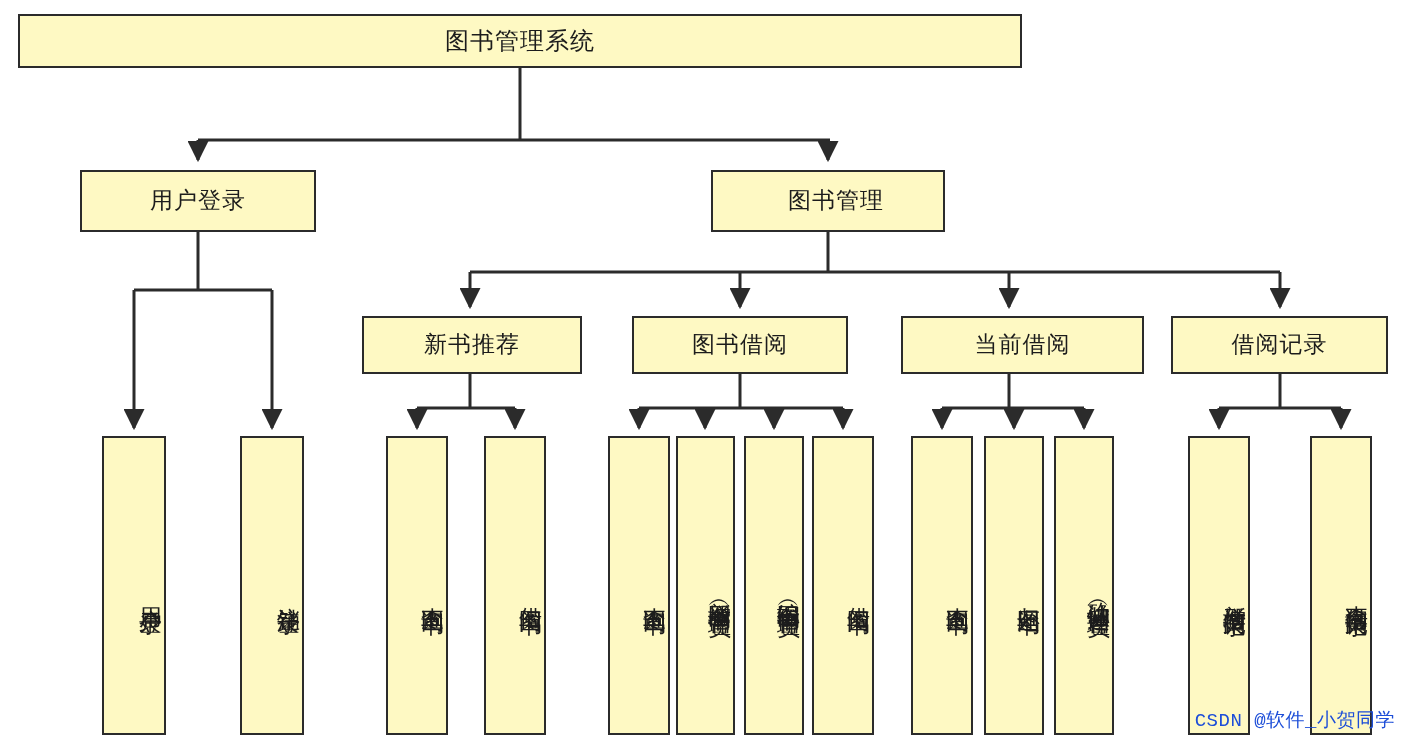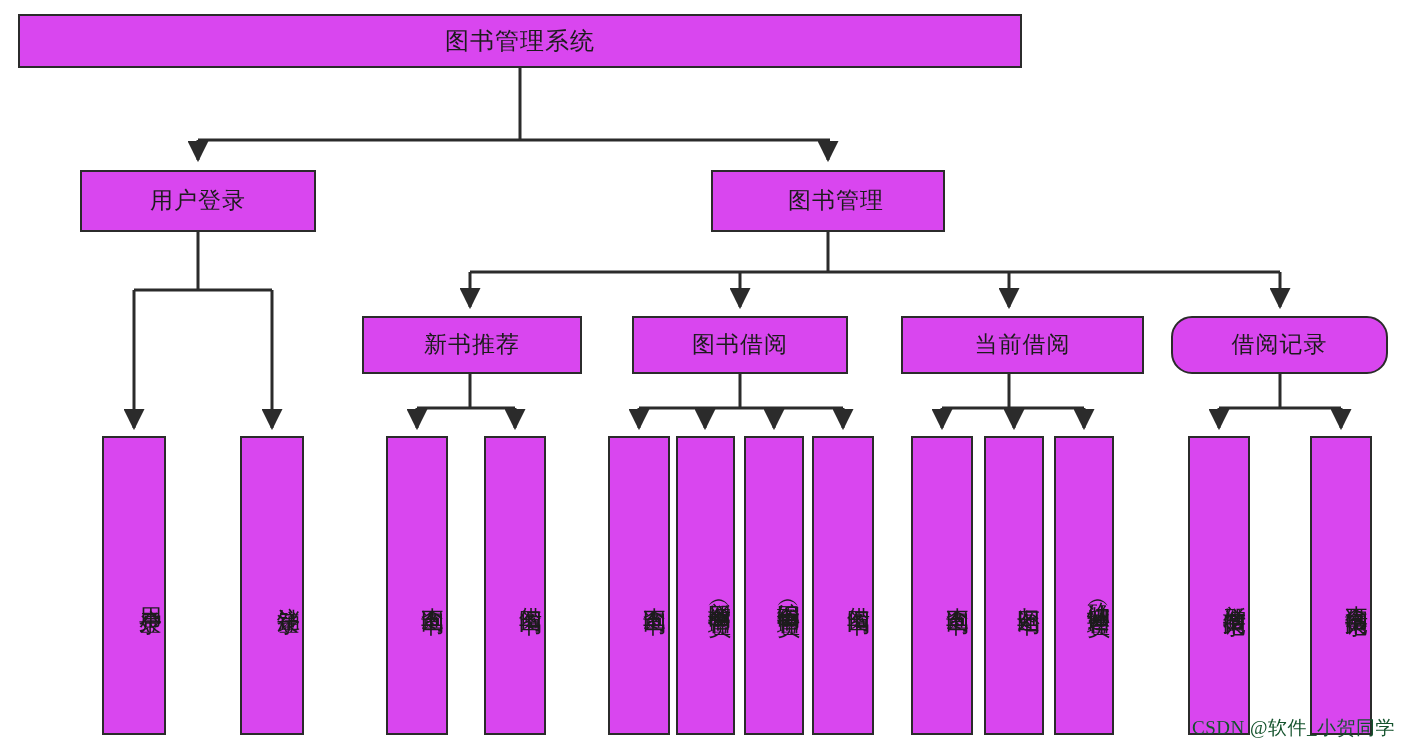--- a/index.html
+++ b/index.html
@@ -20,21 +20,21 @@
     left: 0;
     top: 0;
     width: 1405px;
     height: 747px;
     pointer-events: none;
   }
   .node {
     position: absolute;
     box-sizing: border-box;
     border: 2px solid #2b2b2b;
-    background: #d946ef;
+    background: #fef9c3;
     color: #1c1c1c;
     display: flex;
     align-items: center;
     justify-content: center;
     text-align: center;
   }
   .node.horiz {
     font-size: 23px;
     letter-spacing: 1px;
     line-height: 1.2;
@@ -48,24 +48,24 @@
     align-items: flex-start;
     justify-content: center;
     padding-top: 14px;
     font-size: 23px;
     line-height: 1.18;
     letter-spacing: 2px;
   }
   .watermark {
     position: absolute;
     right: 10px;
-    bottom: 6px;
+    bottom: 14px;
     font-size: 19px;
-    color: #14532d;
-    font-family: Liberation Serif, serif;
+    color: #1d4ed8;
+    font-family: Liberation Mono, monospace;
     white-space: nowrap;
     letter-spacing: 0.5px;
   }
 </style>
 </head>
 <body>
 
 <div id="canvas">
 
   <svg id="edges" viewBox="0 0 1405 747" xmlns="http://www.w3.org/2000/svg">
@@ -119,21 +119,21 @@
   </svg>
 
   <div class="node horiz root" style="left: 18px; top: 14px; width: 1004px; height: 54px;">图书管理系统</div>
 
   <div class="node horiz" style="left: 80px; top: 170px; width: 236px; height: 62px;">用户登录</div>
   <div class="node horiz" style="left: 711px; top: 170px; width: 234px; height: 62px; padding-left: 16px;">图书管理</div>
 
   <div class="node horiz" style="left: 362px; top: 316px; width: 220px; height: 58px;">新书推荐</div>
   <div class="node horiz" style="left: 632px; top: 316px; width: 216px; height: 58px;">图书借阅</div>
   <div class="node horiz" style="left: 901px; top: 316px; width: 243px; height: 58px;">当前借阅</div>
-  <div class="node horiz" style="left: 1171px; top: 316px; width: 217px; height: 58px; border-radius: 21px;">借阅记录</div>
+  <div class="node horiz" style="left: 1171px; top: 316px; width: 217px; height: 58px;">借阅记录</div>
 
   <div class="node vert" style="left: 102px; top: 436px; width: 64px; height: 299px;">用户登录</div>
   <div class="node vert" style="left: 240px; top: 436px; width: 64px; height: 299px;">注销登录</div>
   <div class="node vert" style="left: 386px; top: 436px; width: 62px; height: 299px;">查询图书</div>
   <div class="node vert" style="left: 484px; top: 436px; width: 62px; height: 299px;">借阅图书</div>
   <div class="node vert" style="left: 608px; top: 436px; width: 62px; height: 299px;">查询图书</div>
   <div class="node vert" style="left: 676px; top: 436px; width: 59px; height: 299px;">新增图书（管理员）</div>
   <div class="node vert" style="left: 744px; top: 436px; width: 60px; height: 299px;">编辑图书（管理员）</div>
   <div class="node vert" style="left: 812px; top: 436px; width: 62px; height: 299px;">借阅图书</div>
   <div class="node vert" style="left: 911px; top: 436px; width: 62px; height: 299px;">查询图书</div>

